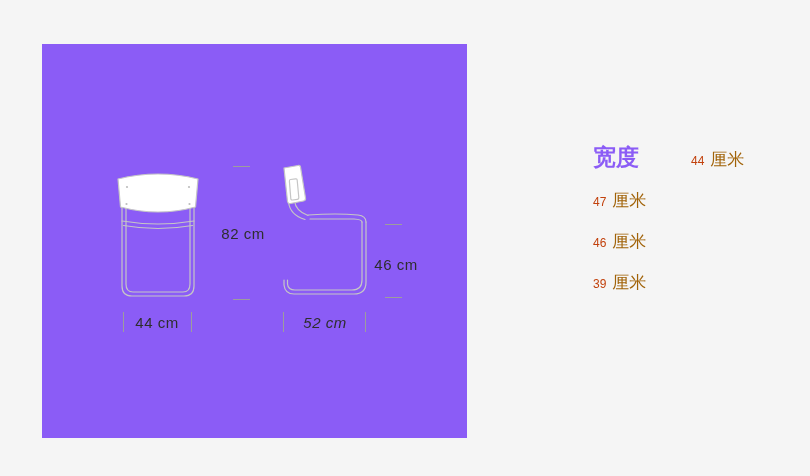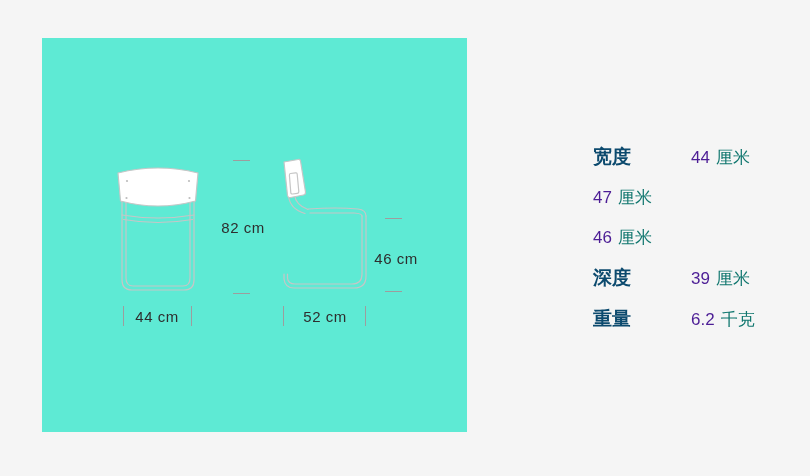--- a/index.html
+++ b/index.html
@@ -8,23 +8,23 @@
     background: #f5f5f5;
     font-family: "Liberation Sans", "DejaVu Sans", sans-serif;
     position: relative;
     overflow: hidden;
   }
   .page { position: absolute; inset: 0; width: 810px; height: 476px; }
 
   
   .card {
     position: absolute;
-    left: 42px; top: 38px;
+    left: 42px; top: 44px;
     width: 425px; height: 394px;
-    background: #5eead4;
+    background: #8b5cf6;
   }
   .chair-svg { position: absolute; }
   .svg-front { left: 70px; top: 118px; }
   .svg-side  { left: 233px; top: 118px; }
 
   .dim-label {
     position: absolute;
     font-size: 15px;
     color: #2e2e2e;
     letter-spacing: 0.5px;
@@ -51,31 +51,31 @@
     gap: 16px;
   }
   .spec-row {
     display: flex;
     align-items: baseline;
     line-height: 24px;
     white-space: nowrap;
   }
   .spec-label {
     font-weight: bold;
-    font-size: 19px;
-    color: #0c4a6e;
+    font-size: 23px;
+    color: #8b5cf6;
     min-width: 98px;
   }
   .spec-number {
-    font-size: 17px;
-    color: #4c1d95;
+    font-size: 12px;
+    color: #c2410c;
   }
   .spec-unit {
     font-size: 17px;
-    color: #0f766e;
+    color: #a16207;
     margin-left: 6px;
   }
 </style>
 </head>
 <body>
 
 <div class="page">
 
   <div class="card">
 
@@ -118,21 +118,21 @@
     <div class="tick-h" style="left:343px; top:180px;"></div>
     <div class="tick-h" style="left:343px; top:253px;"></div>
     <div class="dim-label" style="left:354px; top:212px;">46 cm</div>
 
     <div class="tick-v" style="left:81px; top:268px;"></div>
     <div class="tick-v" style="left:149px; top:268px;"></div>
     <div class="dim-label" style="left:115px; top:270px;">44 cm</div>
 
     <div class="tick-v" style="left:241px; top:268px;"></div>
     <div class="tick-v" style="left:323px; top:268px;"></div>
-    <div class="dim-label" style="left:283px; top:270px;">52 cm</div>
+    <div class="dim-label" style="left:283px; top:270px;font-style:italic;">52 cm</div>
   </div>
 
   <div class="specs">
 
     <div class="spec-row">
       <span class="spec-label">宽度</span>
       <span class="spec-number">44</span>
       <span class="spec-unit">厘米</span>
     </div>
 
@@ -140,25 +140,19 @@
       <span class="spec-number">47</span>
       <span class="spec-unit">厘米</span>
     </div>
 
     <div class="spec-row">
       <span class="spec-number">46</span>
       <span class="spec-unit">厘米</span>
     </div>
 
     <div class="spec-row">
-      <span class="spec-label">深度</span>
       <span class="spec-number">39</span>
       <span class="spec-unit">厘米</span>
     </div>
 
-    <div class="spec-row">
-      <span class="spec-label">重量</span>
-      <span class="spec-number">6.2</span>
-      <span class="spec-unit">千克</span>
-    </div>
 
   </div>
 </div>
 
 </body></html>

